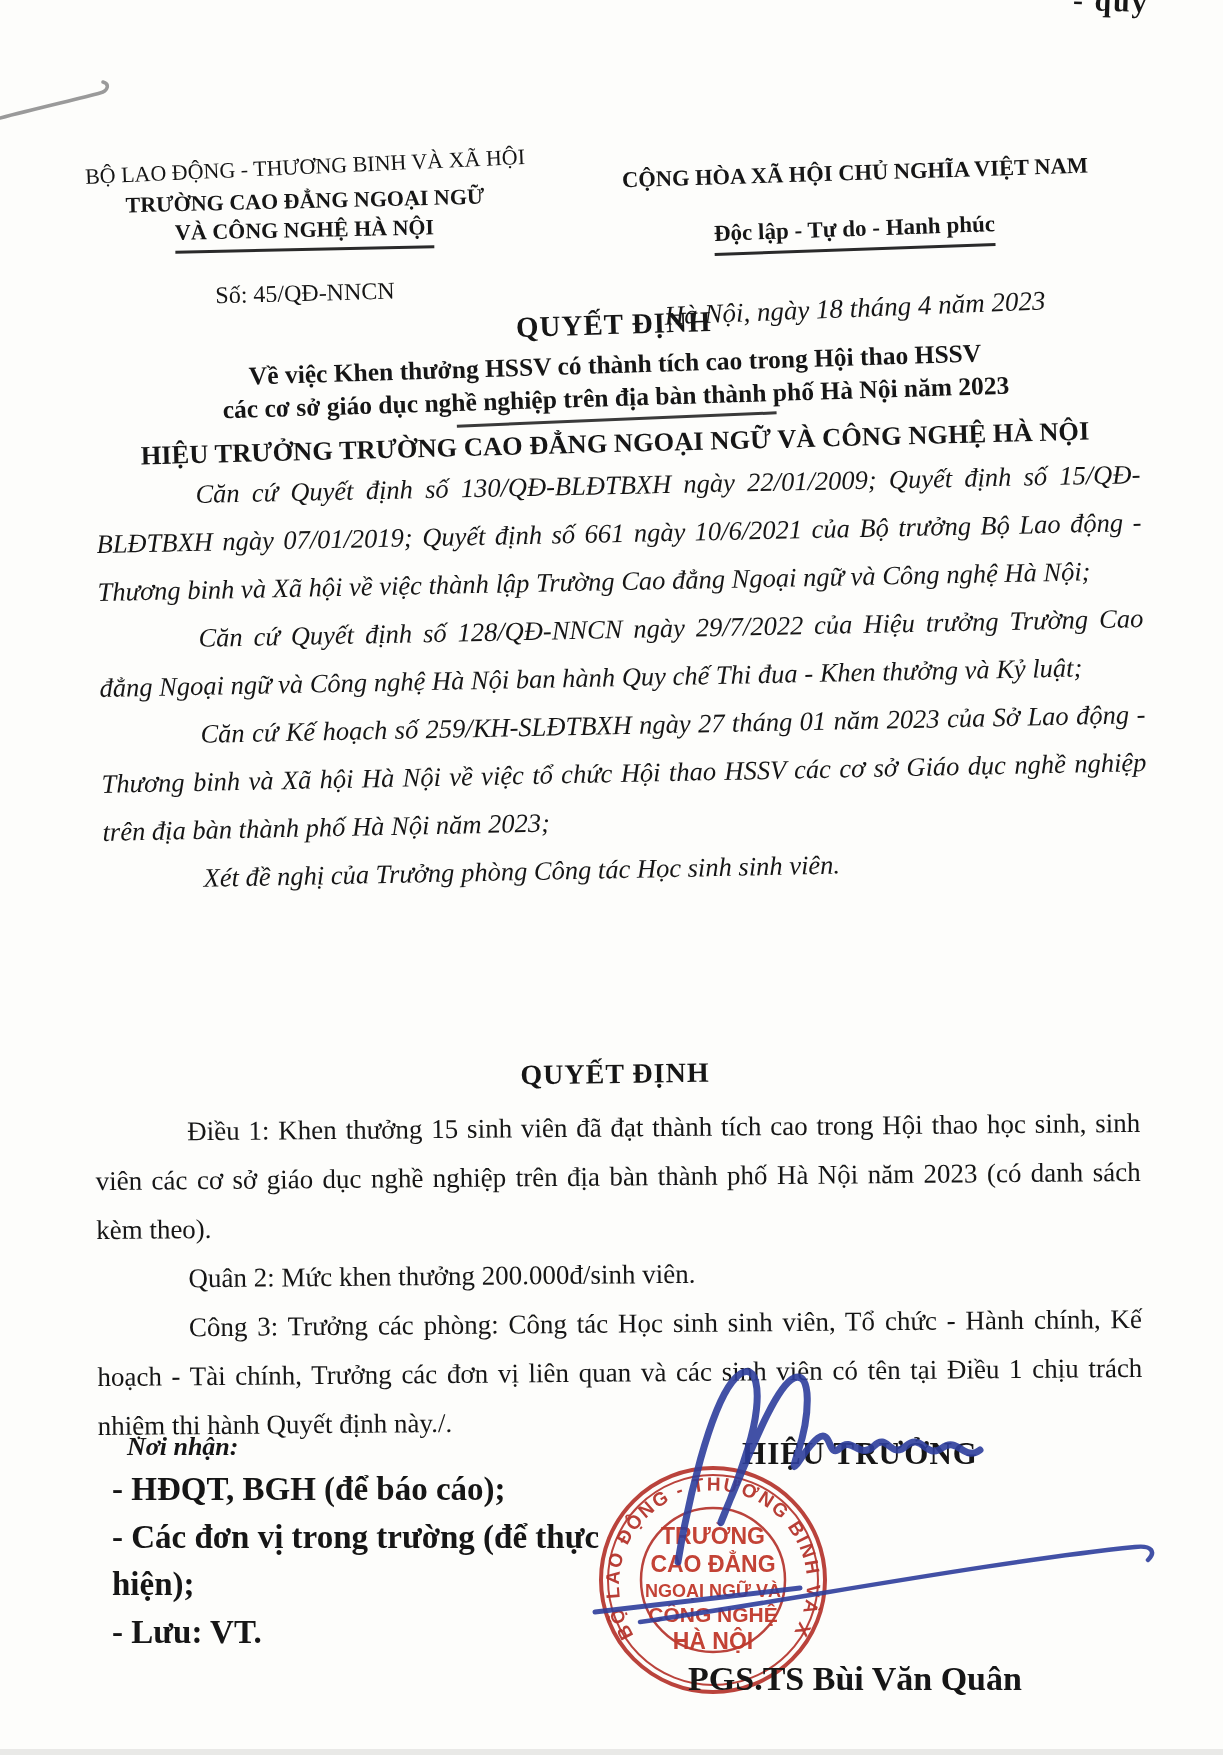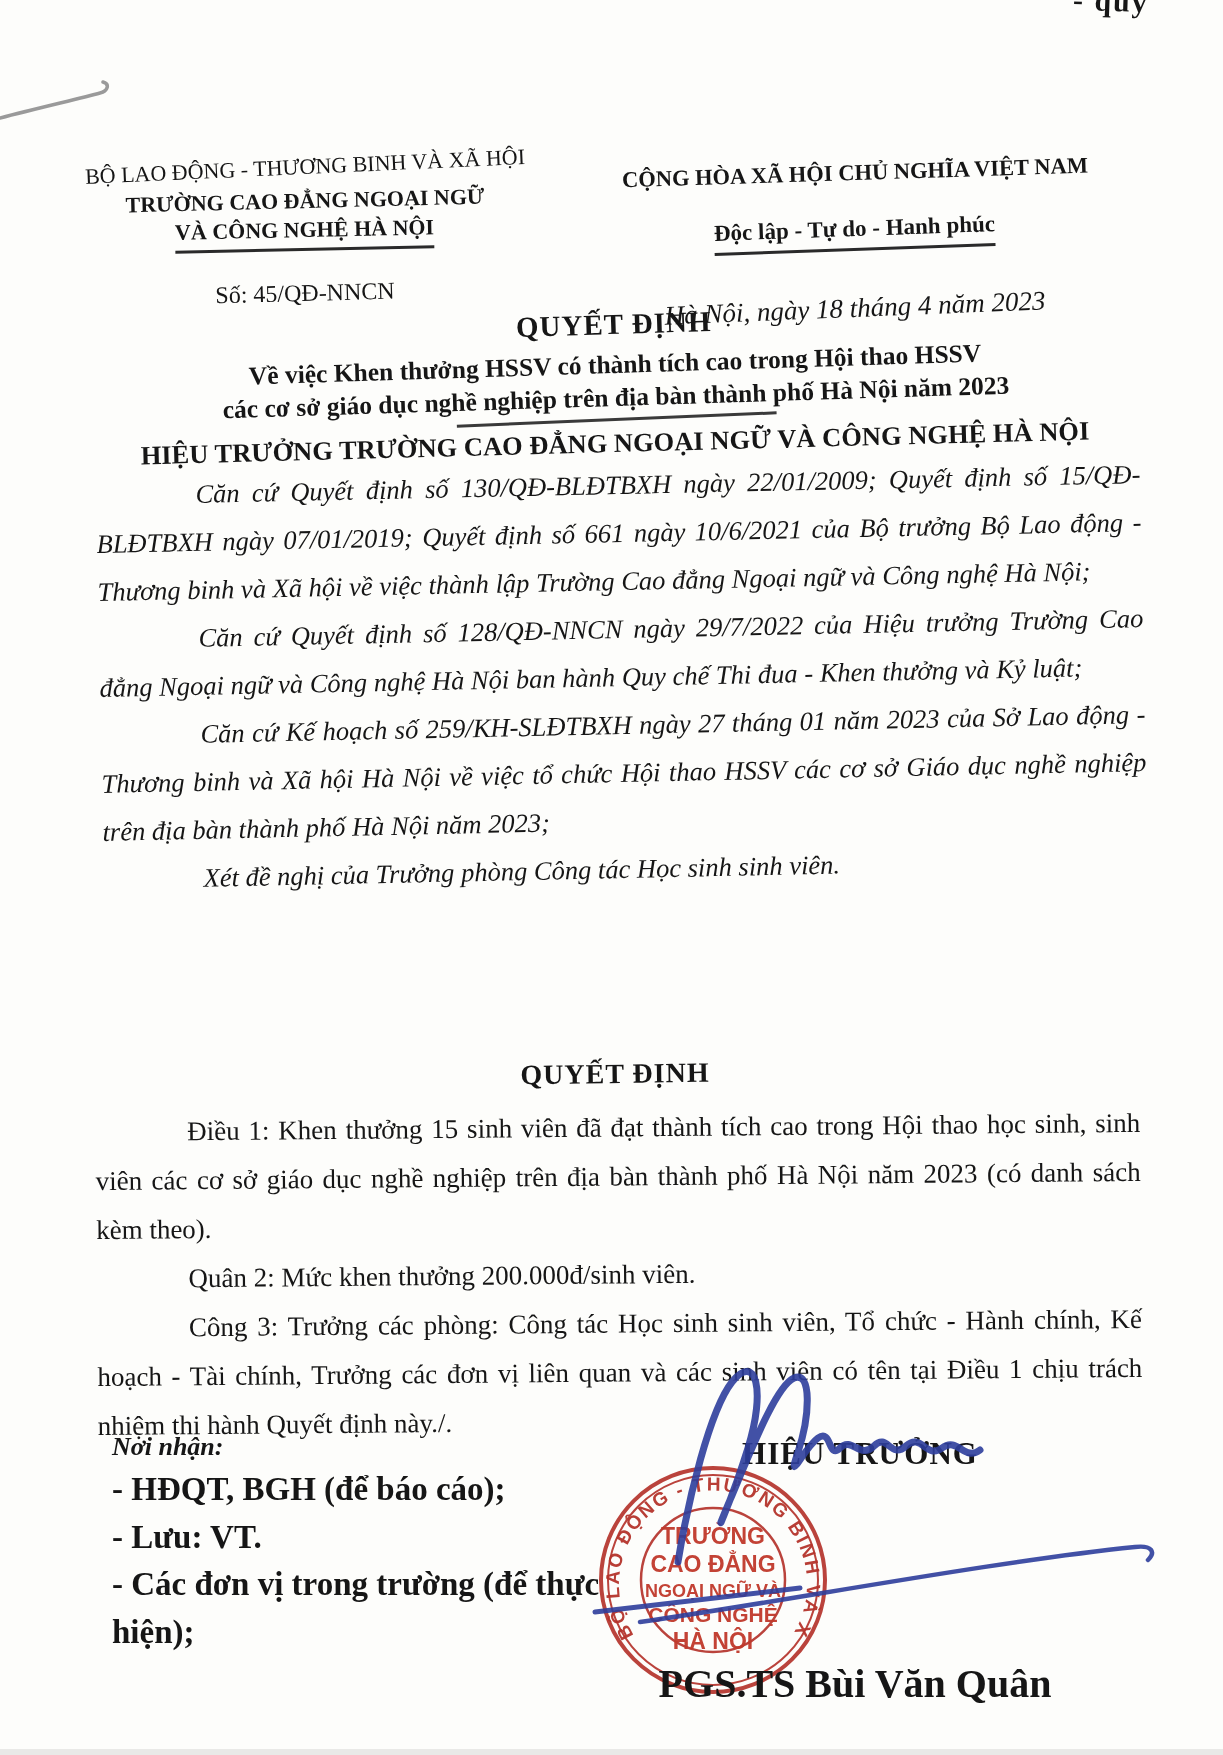--- a/index.html
+++ b/index.html
@@ -52,28 +52,28 @@
     margin:0; font-size:26.5px; font-style:italic; line-height:48px;
     text-align:justify; text-indent:100px;
   }
   .decision-heading{position:absolute; left:95px; top:1058px; width:1040px; text-align:center;
     font-size:28px; font-weight:bold; letter-spacing:1px; transform:rotate(-0.8deg);}
   .articles{position:absolute; left:95px; top:1108px; width:1045px; transform:rotate(-0.5deg); transform-origin:left top;}
   .articles p{margin:0; font-size:27px; line-height:49px; text-align:justify; text-indent:92px;}
   .articles .lbl{font-weight:normal;}
   
   .recipients{position:absolute; left:112px; top:1428px; width:500px; line-height:1.45;}
-  .recipients .head{font-size:26px; font-weight:bold; font-style:italic; display:block;}
+  .recipients .head{font-size:26px; font-weight:bold; font-style:italic; display:block;margin-left:15px;}
   .recipients .item{font-size:33px; font-weight:bold; display:block;}
   .sig-title{position:absolute; left:700px; top:1436px; width:320px; text-align:center;
     font-size:31px; font-weight:bold; letter-spacing:1px;}
   .stamp{position:absolute; left:565px; top:1432px;}
   .signature{position:absolute; left:560px; top:1320px;}
   .sig-name{position:absolute; left:640px; top:1660px; width:430px; text-align:center;
-    font-size:40px; font-weight:bold;}
+    font-size:34px; font-weight:bold;}
 </style>
 </head>
 <body>
 
 <div class="page">
 
   <div class="corner-frag">- quy</div>
   <svg class="pen-mark" width="130" height="80" viewBox="0 0 130 80">
     <path d="M0 58 C 38 48, 82 38, 100 33 C 108 31 110 24 103 22" stroke="#9a9a9a" stroke-width="3.5" fill="none" stroke-linecap="round"></path>
   </svg>
@@ -112,22 +112,22 @@
 
   <div class="articles">
     <p><span class="lbl">Điều 1:</span> <span>Khen thưởng 15 sinh viên đã đạt thành tích cao trong Hội thao học sinh, sinh viên các cơ sở giáo dục nghề nghiệp trên địa bàn thành phố Hà Nội năm 2023 (có danh sách kèm theo).</span></p>
     <p><span class="lbl">Quân 2:</span> <span>Mức khen thưởng 200.000đ/sinh viên.</span></p>
     <p><span class="lbl">Công 3:</span> <span>Trưởng các phòng: Công tác Học sinh sinh viên, Tổ chức - Hành chính, Kế hoạch - Tài chính, Trưởng các đơn vị liên quan và các sinh viên có tên tại Điều 1 chịu trách nhiệm thi hành Quyết định này./.</span></p>
   </div>
 
   <div class="recipients">
     <span class="head">Nơi nhận:</span>
     <span class="item">- HĐQT, BGH (để báo cáo);</span>
+    <span class="item">- Các đơn vị trong trường (để thực hiện);</span>
     <span class="item">- Lưu: VT.</span>
-    <span class="item">- Các đơn vị trong trường (để thực hiện);</span>
   </div>
 
   <div class="sig-title">HIỆU TRƯỞNG</div>
 
   <svg class="stamp" width="300" height="300" viewBox="0 0 300 300">
     <g stroke="#b5342c" fill="none" opacity="0.92">
       <circle cx="148" cy="148" r="112" stroke-width="4"></circle>
       <circle cx="148" cy="148" r="105" stroke-width="2"></circle>
       <circle cx="148" cy="148" r="72" stroke-width="2.5"></circle>
     </g>

